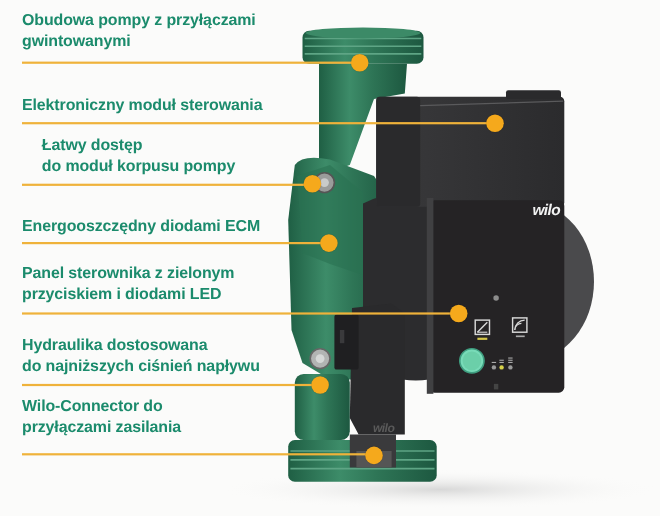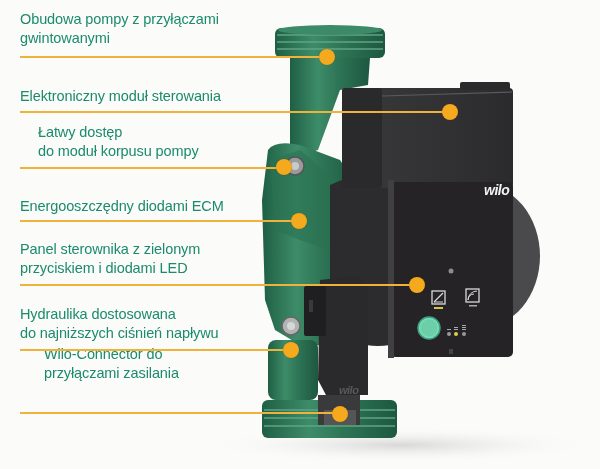--- a/index.html
+++ b/index.html
@@ -1,17 +1,17 @@
 <!DOCTYPE html>
 <html><head>
 <meta charset="utf-8">
 <style>
   html,body{margin:0;padding:0;}
   body{width:600px;height:469px;background:#fbfbfa;position:relative;overflow:hidden;font-family:"Liberation Sans","DejaVu Sans",sans-serif;}
-  .label{position:absolute;left:20px;color:#1b8b6c;font-weight:normal;font-size:14.5px;line-height:19px;letter-spacing:-0.1px;white-space:nowrap;}
+  .label{position:absolute;left:20px;color:#1b8b6c;font-weight:bold;font-size:14.5px;line-height:19px;letter-spacing:-0.1px;white-space:nowrap;}
   .line{position:absolute;left:20px;height:2px;background:#efb23a;}
   .dot{position:absolute;width:16px;height:16px;margin:-8px 0 0 -8px;border-radius:50%;background:#f5a91c;z-index:20;box-shadow:0 0 1px rgba(0,0,0,.3);}
   .pump{position:absolute;left:0;top:0;width:600px;height:469px;}
   .wlogo{position:absolute;color:#f2f2f2;font-style:italic;font-weight:bold;font-size:14px;letter-spacing:-0.5px;}
   .line-over{z-index:15}
 </style>
 </head>
 <body>
 
 <svg class="pump" viewBox="0 0 600 469" width="600" height="469">
@@ -146,18 +146,18 @@
 <div class="line line-over" style="top:284px;width:397px;"></div>
 <div class="dot" style="left:417px;top:285px;"></div>
 
 <div class="label" style="top:305px;">
   <div>Hydraulika dostosowana</div>
   <div>do najniższych ciśnień napływu</div>
 </div>
 <div class="line line-over" style="top:349px;width:271px;"></div>
 <div class="dot" style="left:291px;top:350px;"></div>
 
-<div class="label" style="top:345px;margin-left:24px;">
+<div class="label" style="top:361px;">
   <div>Wilo-Connector do</div>
   <div>przyłączami zasilania</div>
 </div>
 <div class="line line-over" style="top:412px;width:320px;"></div>
 <div class="dot" style="left:340px;top:414px;"></div>
 
 </body></html>

